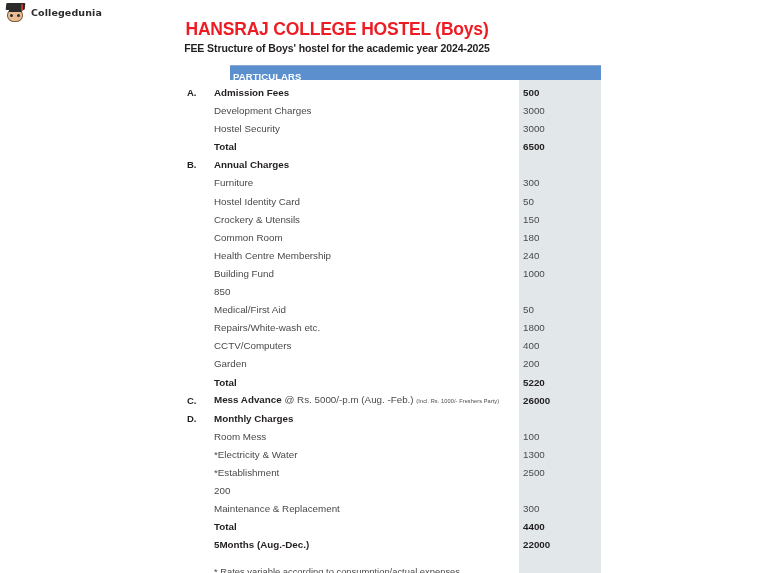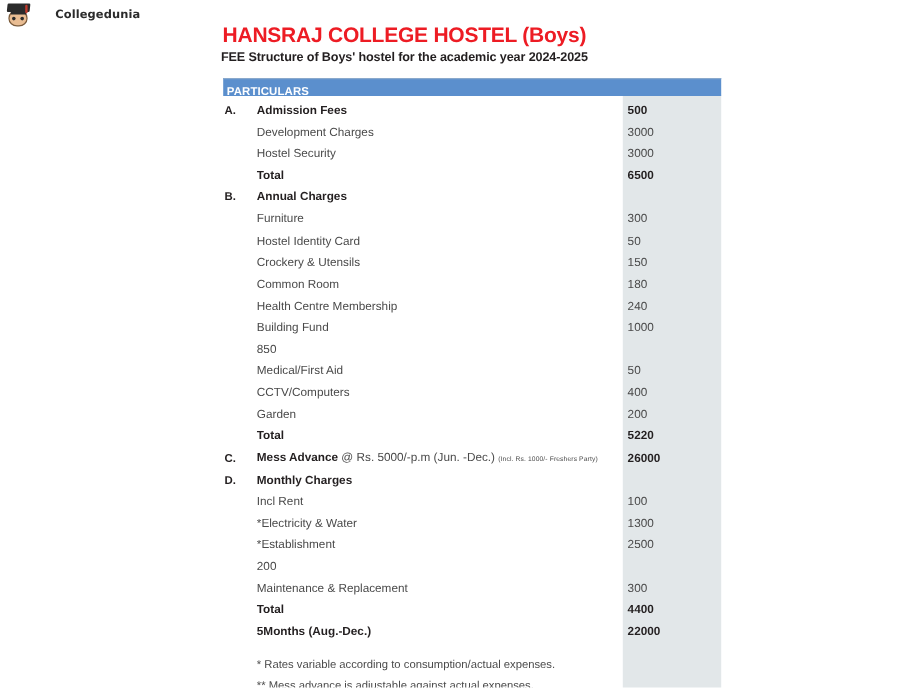--- a/index.html
+++ b/index.html
@@ -17,21 +17,21 @@
     color: #3a3a3a;
   }
 
   
   #watermark {
     position: absolute;
     left: 6px;
     top: 3px;
     display: flex;
     align-items: center;
-    gap: 21px;
+    gap: 6px;
     z-index: 30;
   }
   #watermark .cd-logo {
     position: relative;
     width: 19px;
     height: 19px;
     flex: 0 0 19px;
   }
   #watermark .cd-logo .face {
     position: absolute;
@@ -142,20 +142,21 @@
     bottom: 4px;
     background: #e2e7e9;
     z-index: 0;
   }
   #table-header {
     position: relative;
     z-index: 2;
     height: 14px;
     background: #5B8FCD;
     border-top: 1px solid #8aa9cc;
+    margin-left: 44px;
   }
   #table-header .hdr-label {
     font-family: "Liberation Sans", sans-serif;
     font-size: 9.5px;
     font-weight: bold;
     color: #ffffff;
     letter-spacing: 0.1px;
     line-height: 14px;
     padding-left: 3px;
   }
@@ -315,46 +316,51 @@
           <span class="sec"></span>
           <span class="amount">850</span>
         </div>
         <div class="fee-row">
           <span class="sec"></span>
           <span class="label">Medical/First Aid</span>
           <span class="amount">50</span>
         </div>
         <div class="fee-row">
           <span class="sec"></span>
+          <span class="label">Repairs/White-wash etc.</span>
+          <span class="amount">1800</span>
+        </div>
+        <div class="fee-row">
+          <span class="sec"></span>
           <span class="label">CCTV/Computers</span>
           <span class="amount">400</span>
         </div>
         <div class="fee-row">
           <span class="sec"></span>
           <span class="label">Garden</span>
           <span class="amount">200</span>
         </div>
         <div class="fee-row bold">
           <span class="sec"></span>
           <span class="label">Total</span>
           <span class="amount">5220</span>
         </div>
         <div class="fee-row bold">
           <span class="sec">C.</span>
-          <span class="label">Mess Advance<span class="reg"> @ Rs. 5000/-p.m (Jun. -Dec.) </span><span class="note">(Incl. Rs. 1000/- Freshers Party)</span></span>
+          <span class="label">Mess Advance<span class="reg"> @ Rs. 5000/-p.m (Aug. -Feb.) </span><span class="note">(Incl. Rs. 1000/- Freshers Party)</span></span>
           <span class="amount">26000</span>
         </div>
         <div class="fee-row bold">
           <span class="sec">D.</span>
           <span class="label">Monthly Charges</span>
           <span class="amount"></span>
         </div>
         <div class="fee-row">
           <span class="sec"></span>
-          <span class="label">Incl Rent</span>
+          <span class="label">Room Mess</span>
           <span class="amount">100</span>
         </div>
         <div class="fee-row">
           <span class="sec"></span>
           <span class="label">*Electricity &amp; Water</span>
           <span class="amount">1300</span>
         </div>
         <div class="fee-row">
           <span class="sec"></span>
           <span class="label">*Establishment</span>

